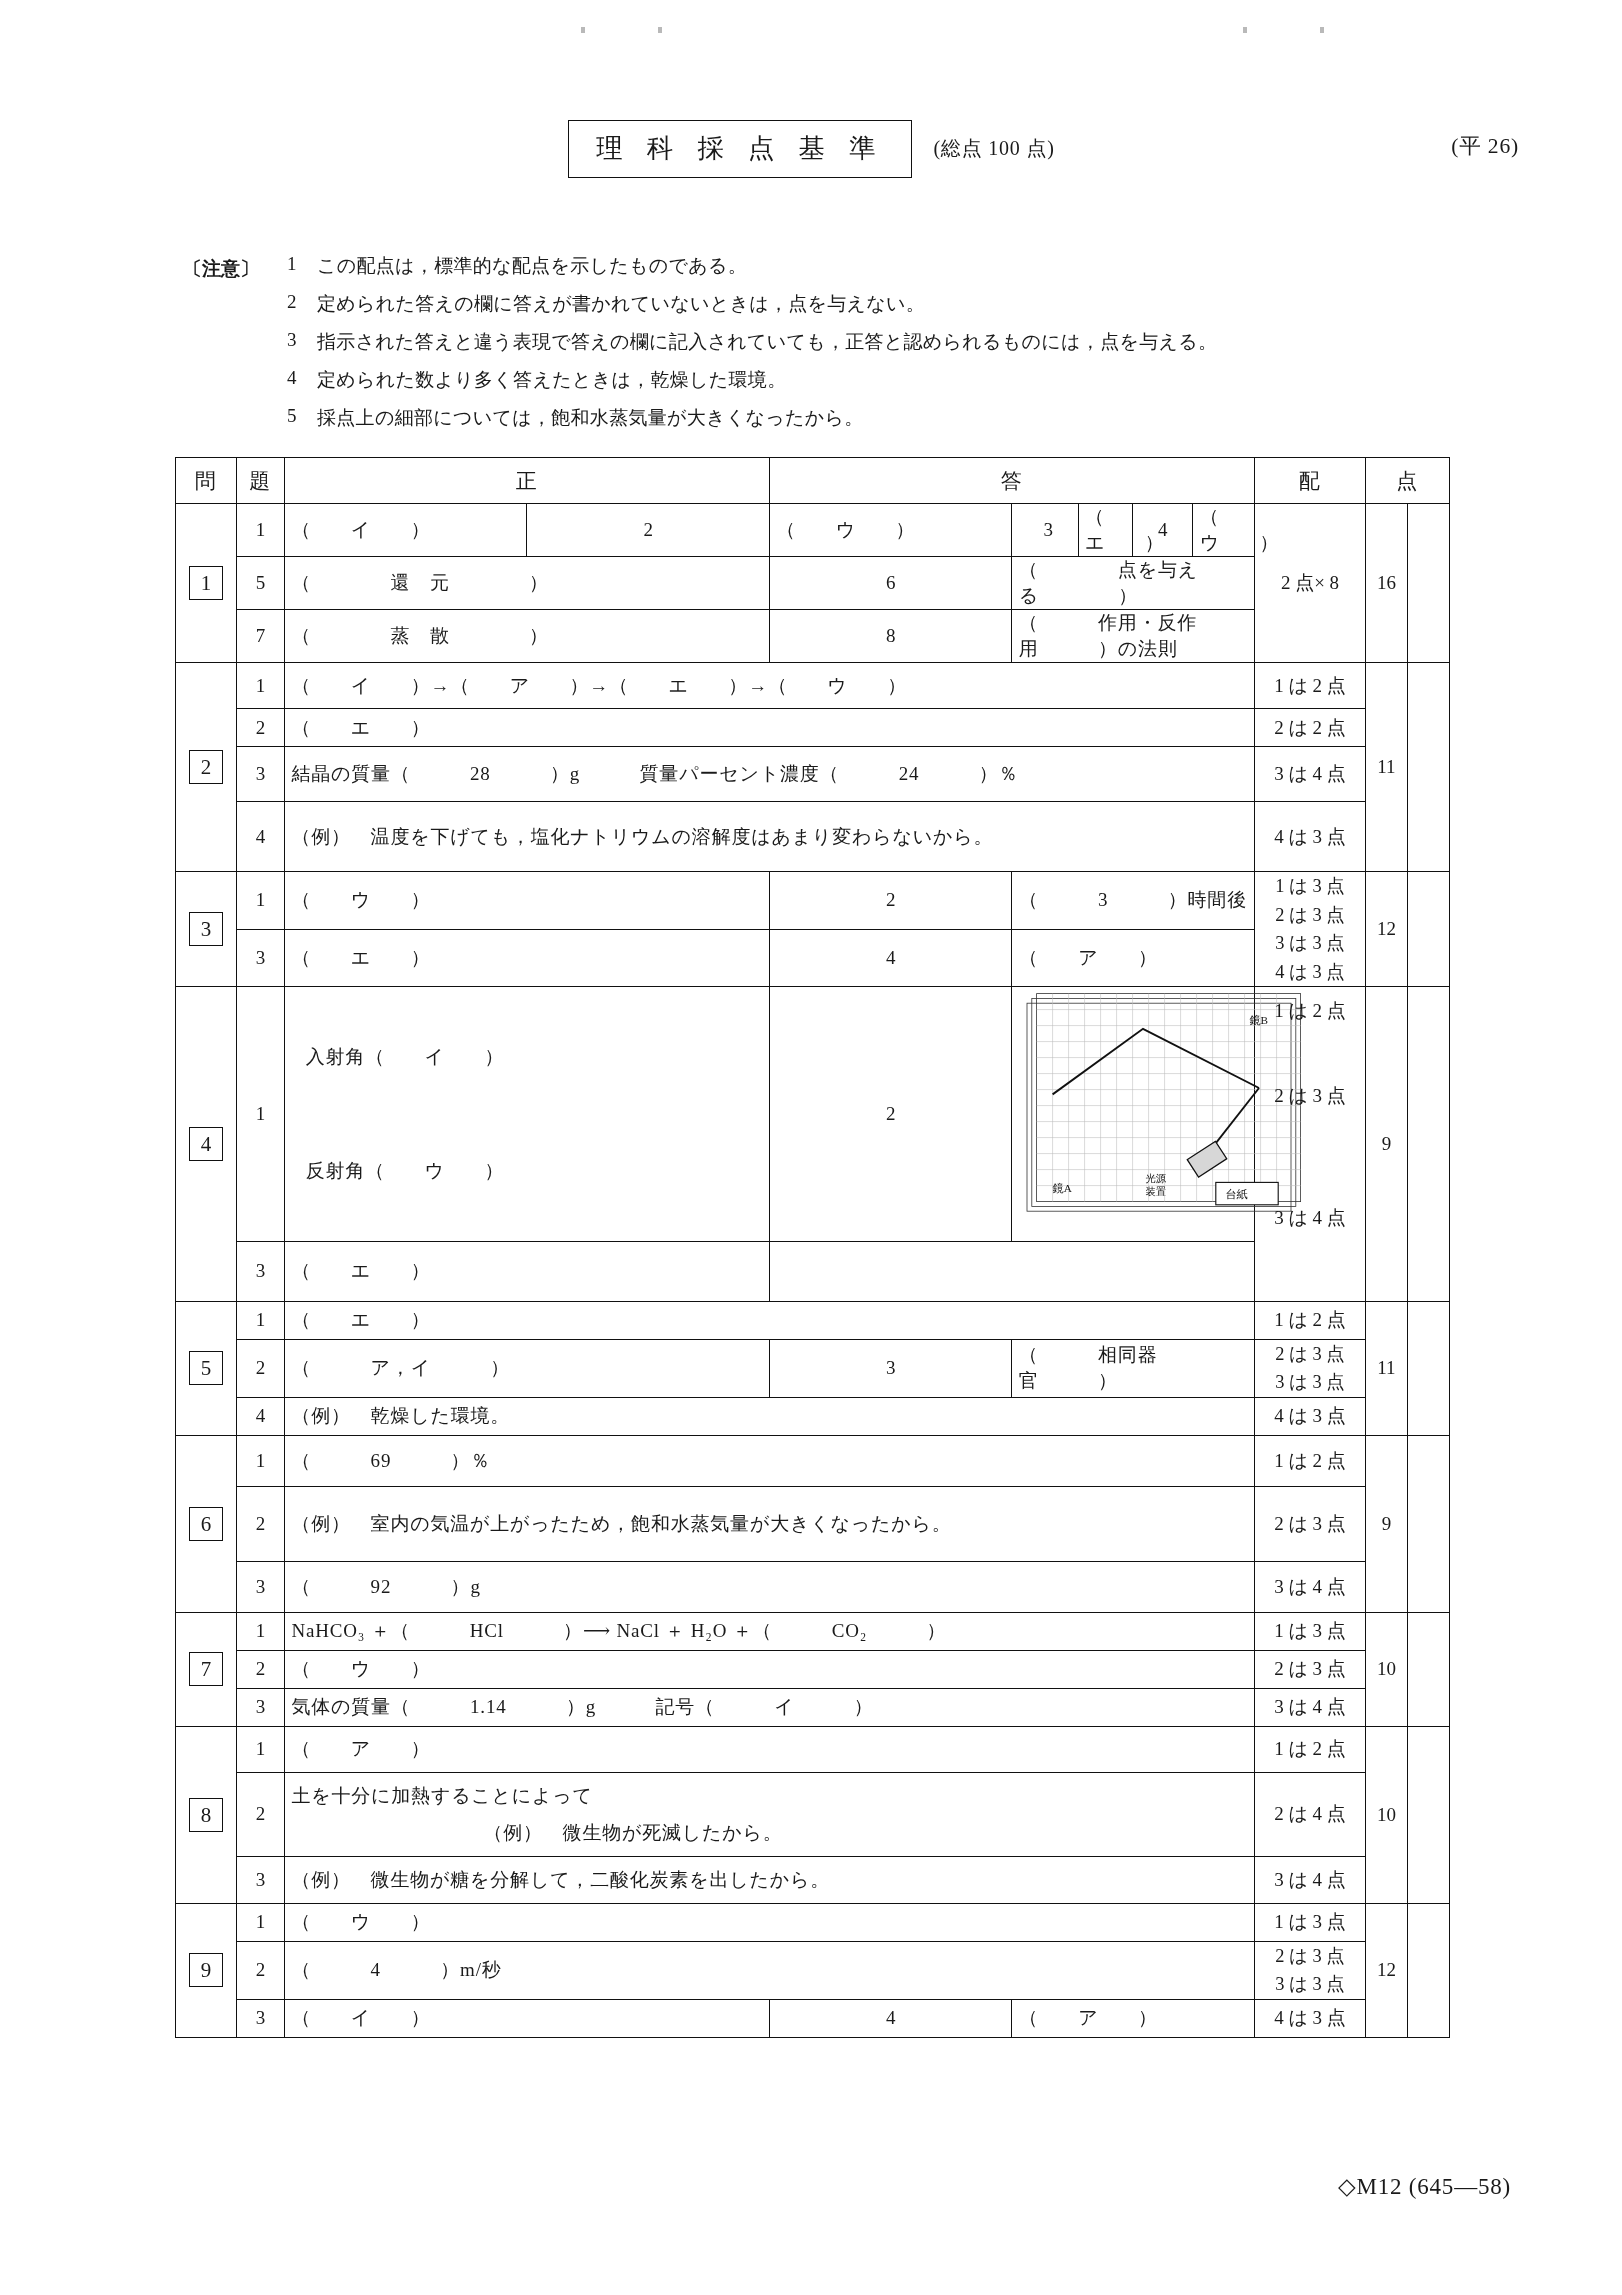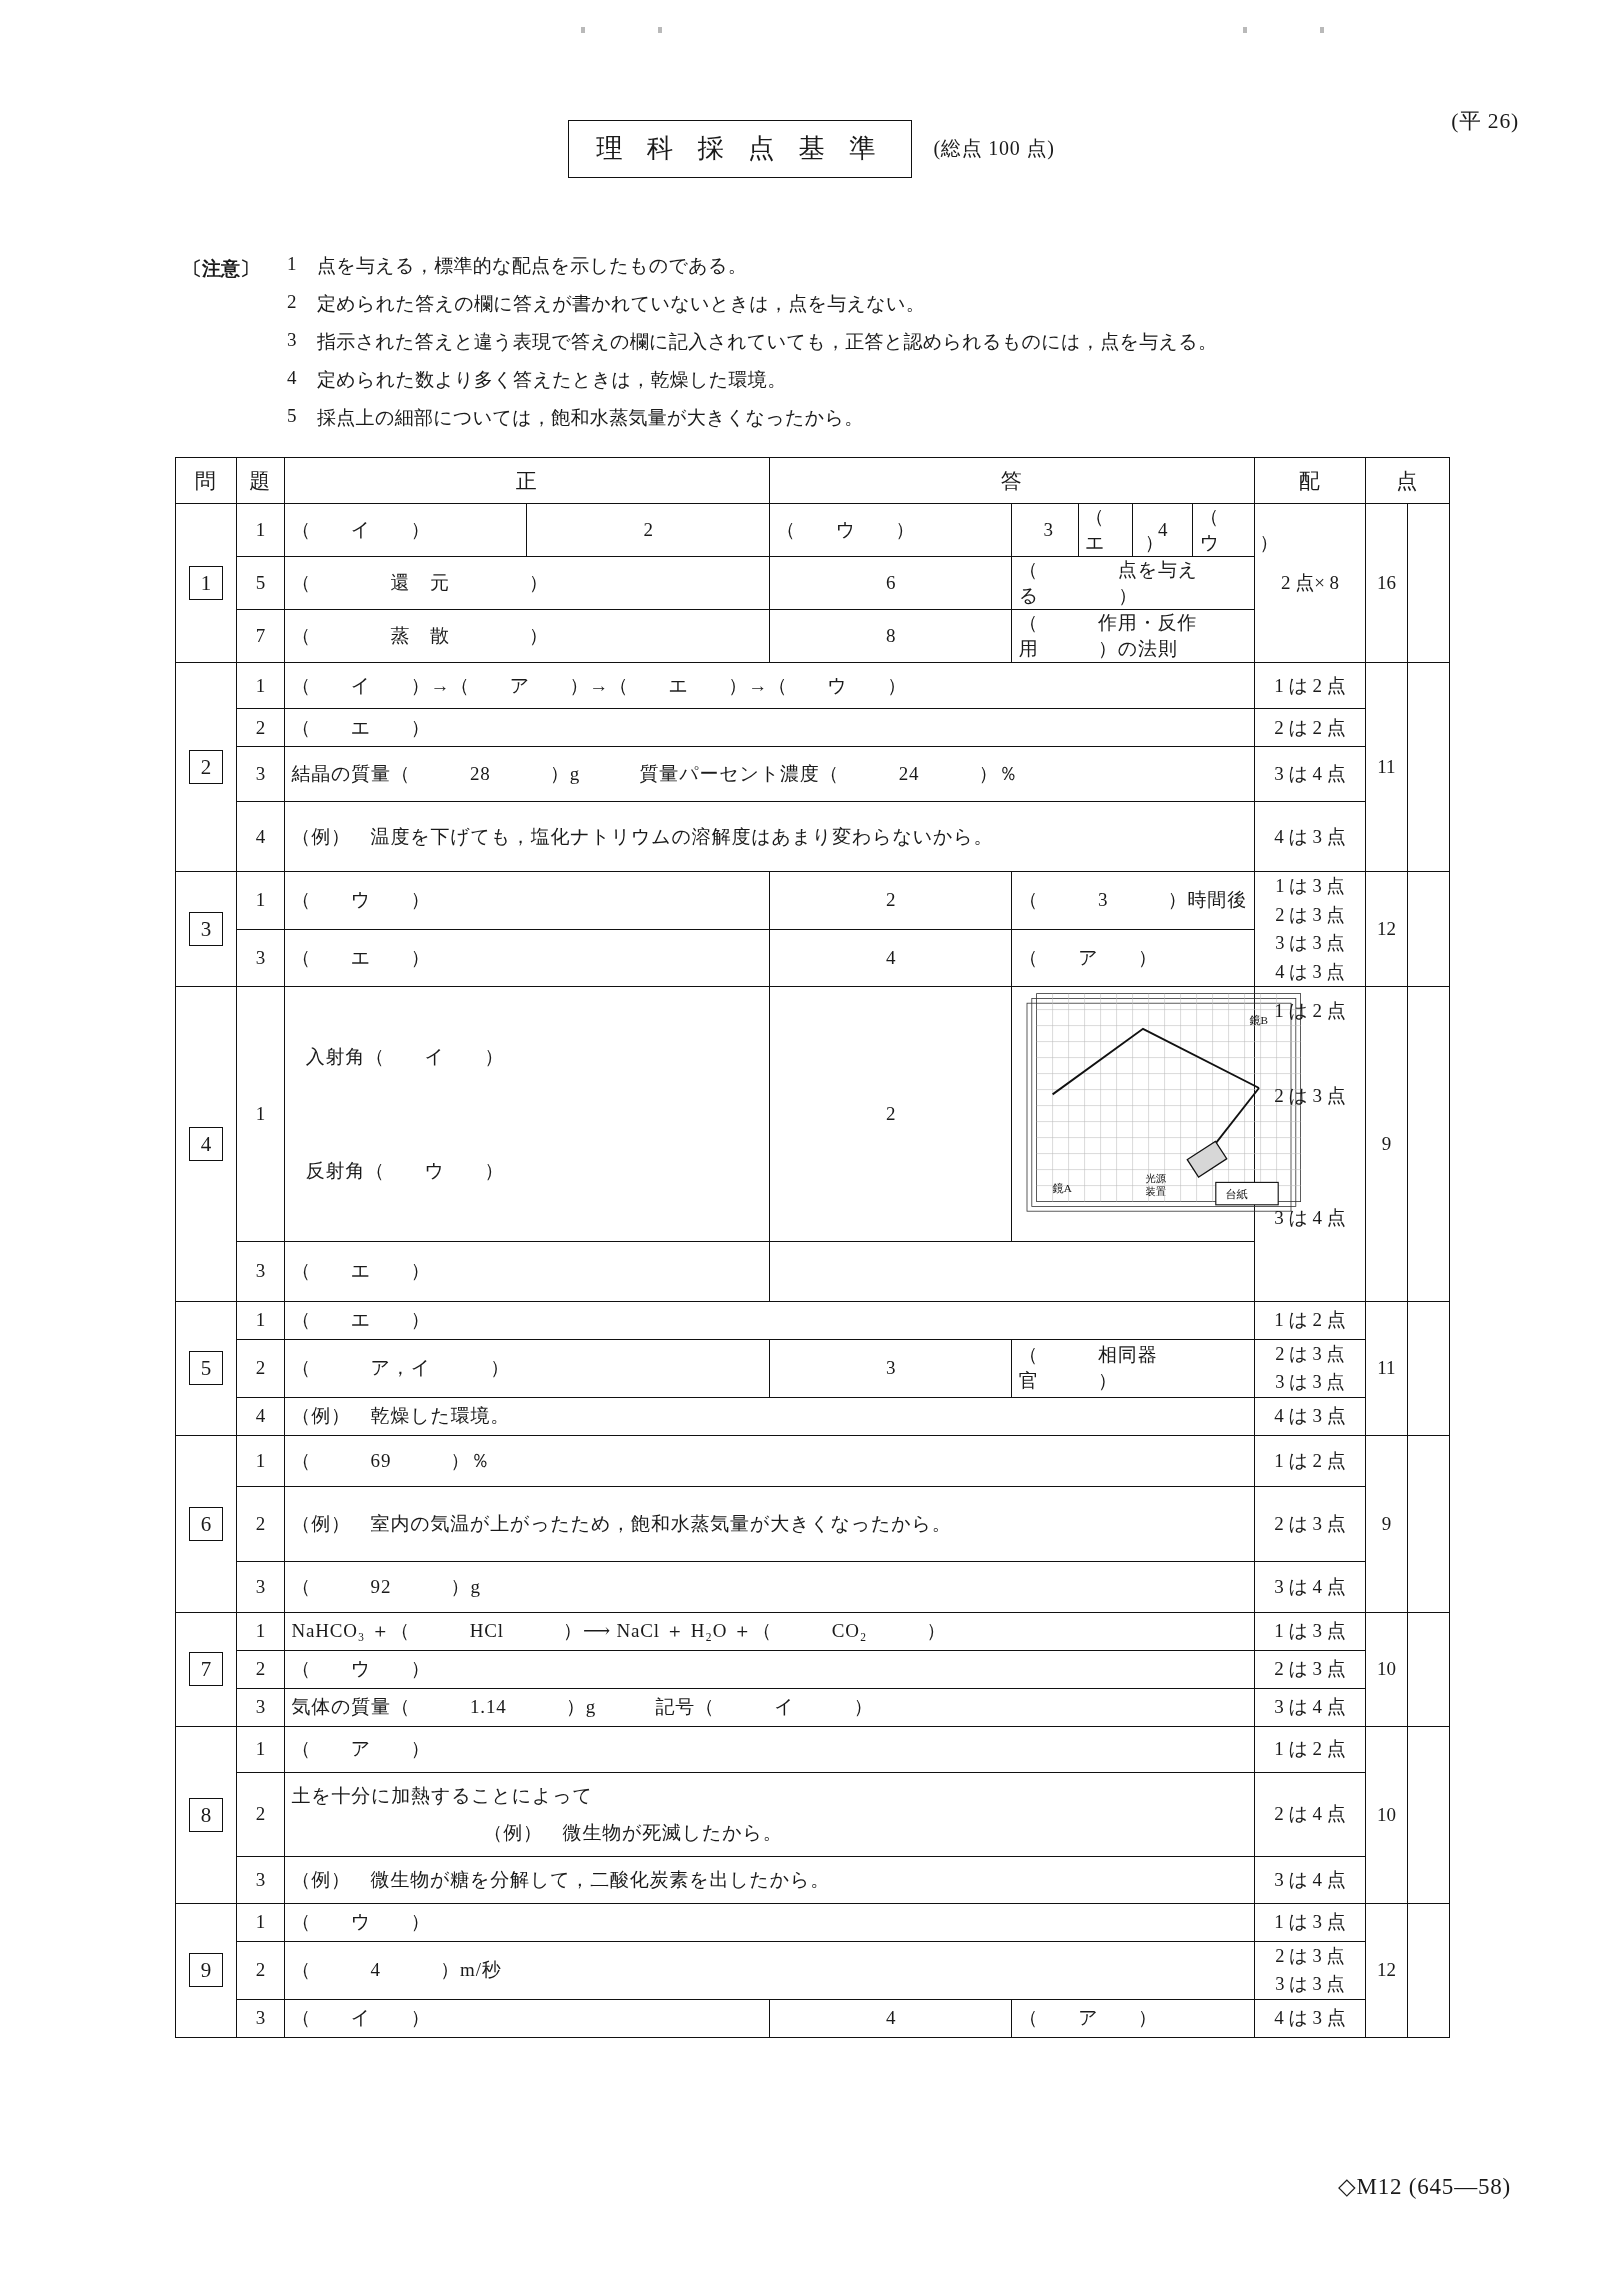--- a/index.html
+++ b/index.html
@@ -12,21 +12,21 @@
   .page{
     position:relative;
     width:1623px;
     min-height:2295px;
     box-sizing:border-box;
     padding:0;
   }
   
   .head-year{
     position:absolute;
-    right:104px; top:106px;
+    right:104px; top:131px;
     font-size:21.6px;
     letter-spacing:0.8px;
   }
   .title-wrap{
     position:absolute;
     left:0; right:0; top:120px;
     text-align:center;
   }
   .title-box{
     display:inline-block;
@@ -142,21 +142,21 @@
   <div class="head-year">(平 26)</div>
 
   <div class="title-wrap">
     <span class="title-box">理 科 採 点 基 準</span><span class="title-sub">(総点 100 点)</span>
   </div>
 
   <div class="notes">
     <div class="notes-label">〔注意〕</div>
     <div class="note-row">
       <div class="note-num">1</div>
-      <div class="note-text">点を与える，標準的な配点を示したものである。</div>
+      <div class="note-text">この配点は，標準的な配点を示したものである。</div>
     </div>
     <div class="note-row">
       <div class="note-num">2</div>
       <div class="note-text">定められた答えの欄に答えが書かれていないときは，点を与えない。</div>
     </div>
     <div class="note-row">
       <div class="note-num">3</div>
       <div class="note-text">指示された答えと違う表現で答えの欄に記入されていても，正答と認められるものには，点を与える。</div>
     </div>
     <div class="note-row">

